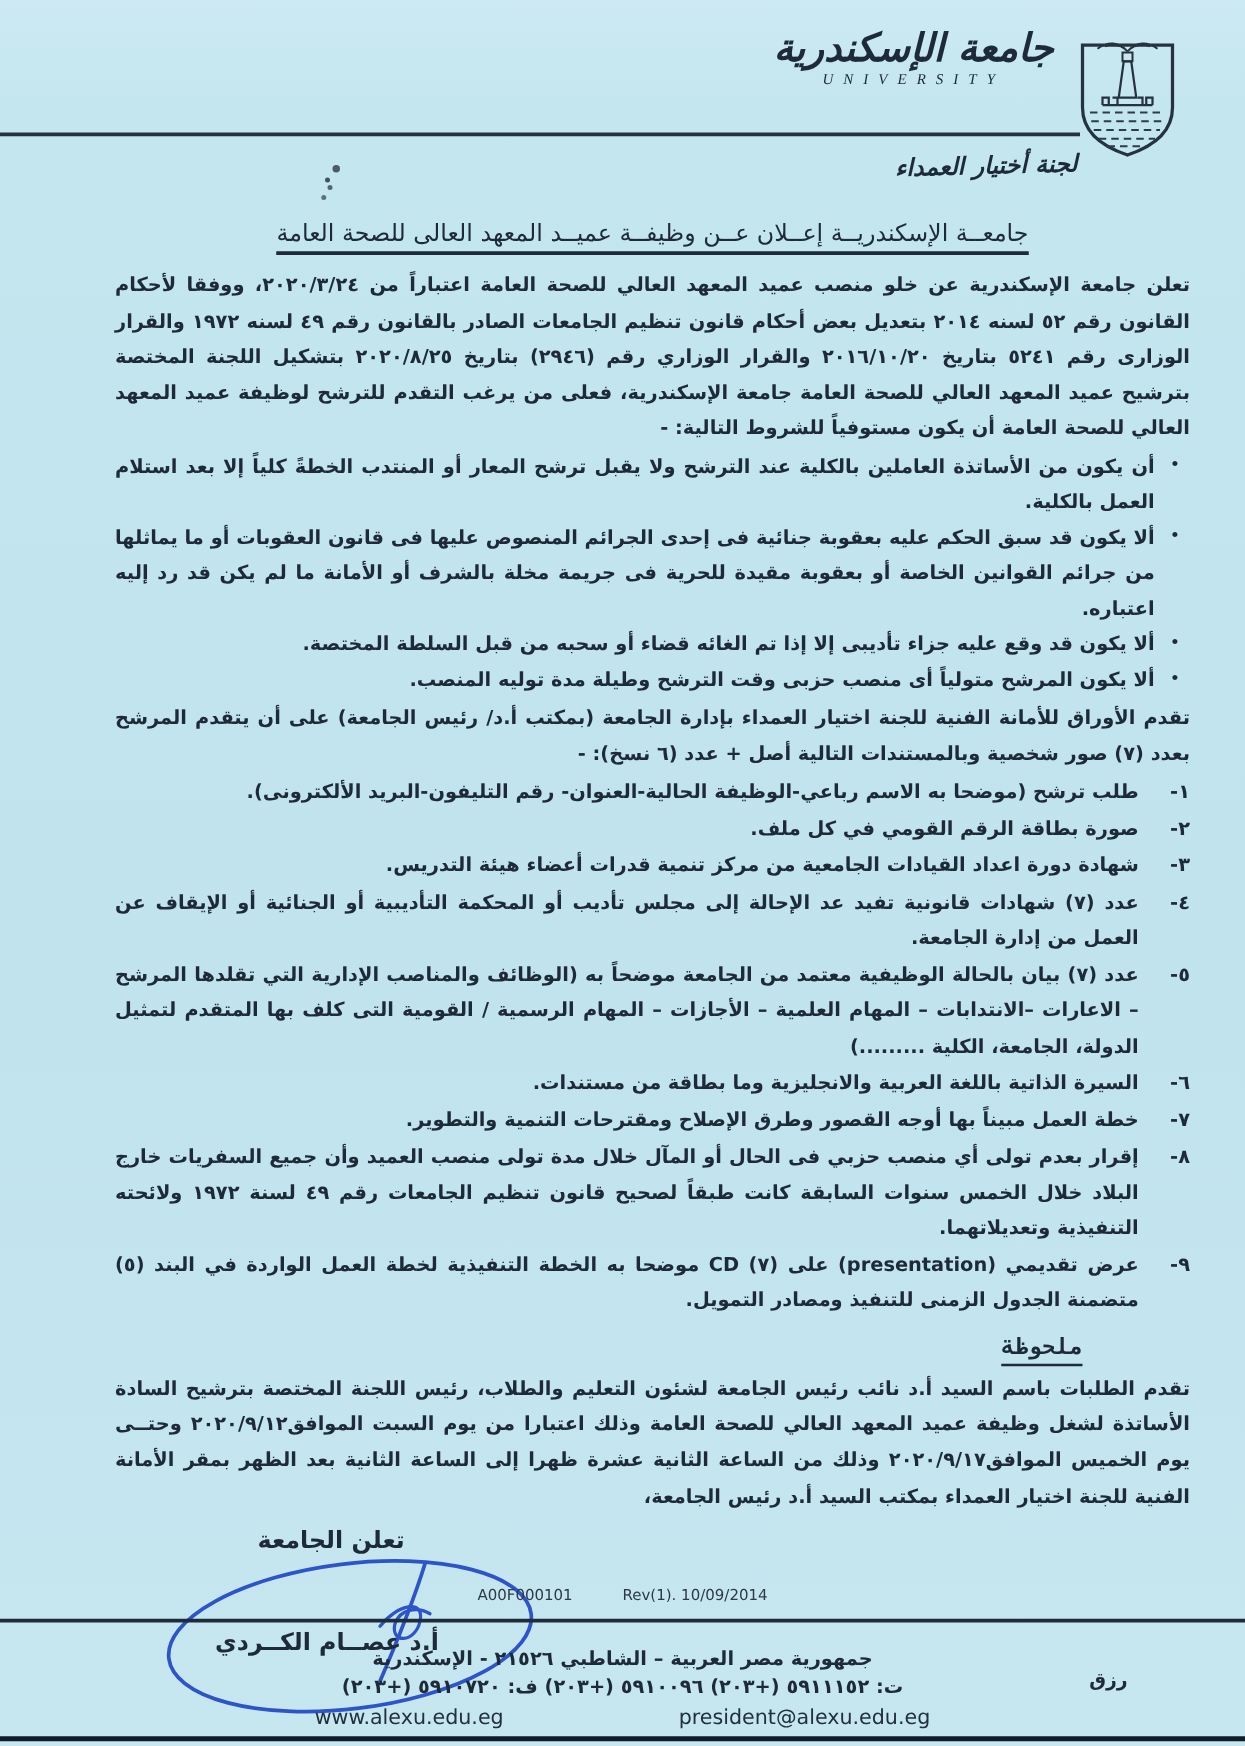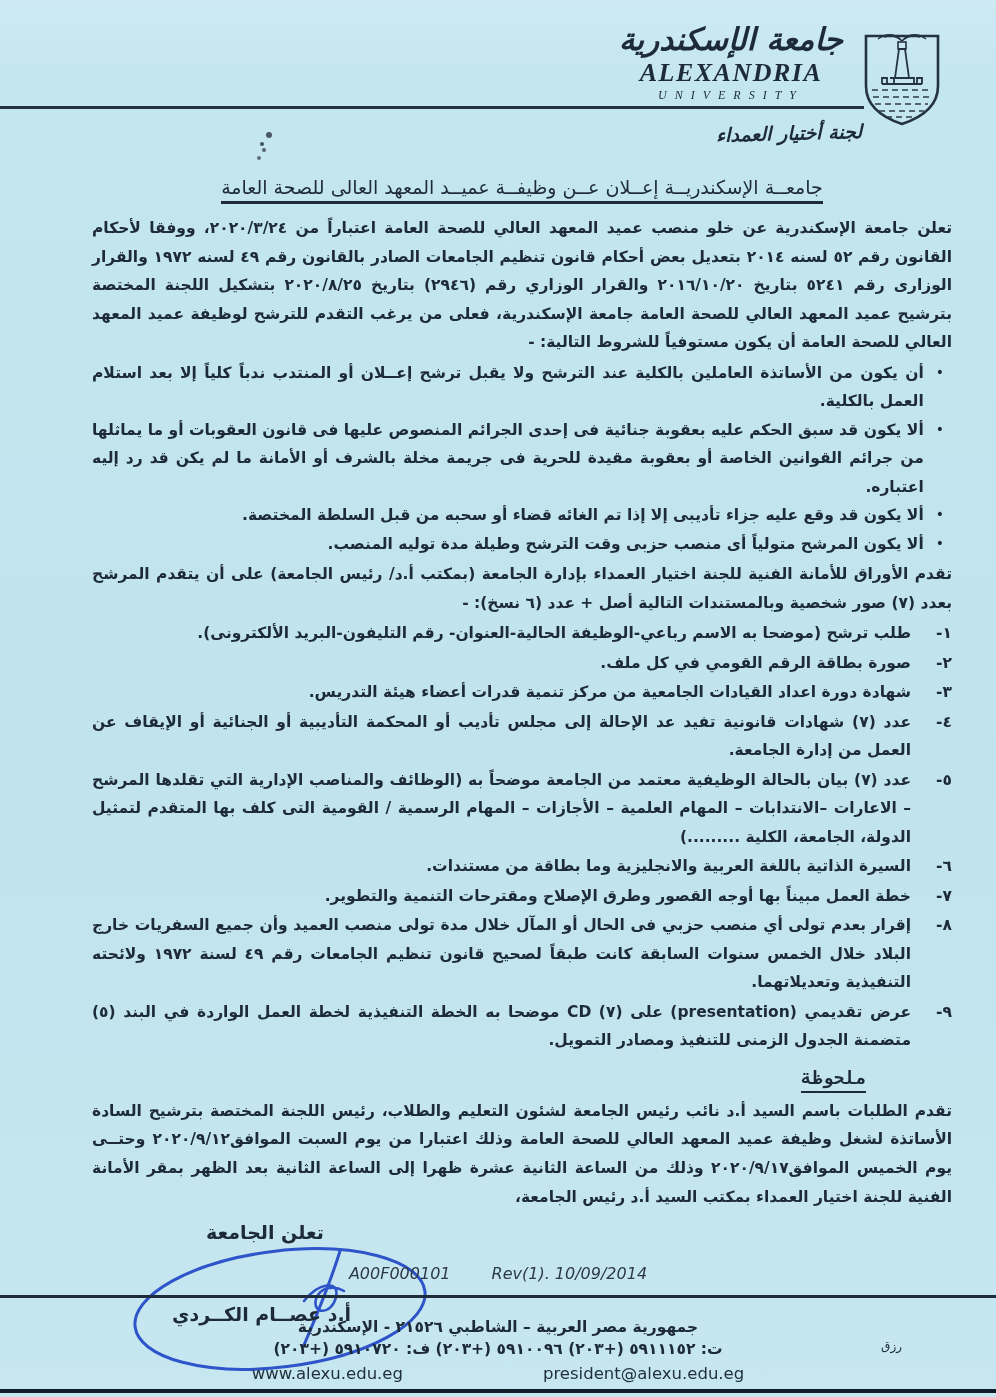--- a/index.html
+++ b/index.html
@@ -37,43 +37,42 @@
   .doc-num{flex:0 0 32px;font-size:15.5px;font-weight:bold;line-height:1.84;white-space:nowrap;}
   .doc-text{flex:1;font-size:15.5px;font-weight:bold;line-height:1.84;text-align:justify;}
   .note-heading-row{margin:12px 86px 4px 0;font-family:Liberation Mono, monospace;}
   .note-heading{display:inline-block;font-size:18px;font-weight:bold;border-bottom:2.5px solid #1d2a37;padding-bottom:2px;}
 
   
   .sig-area{position:relative;height:168px;}
   .sig-title{position:absolute;left:206px;top:10px;font-size:19px;font-weight:bold;}
   .sig-svg{position:absolute;left:128px;top:18px;}
   .sig-name{position:absolute;left:172px;top:92px;font-size:19px;font-weight:bold;}
-  .rizk{position:absolute;right:94px;bottom:26px;font-size:12px;font-weight:normal;}
+  .rizk{position:absolute;right:94px;bottom:26px;font-size:15px;font-weight:bold;}
 
   
   .footer-block{position:absolute;left:0;right:0;bottom:14px;}
-  .form-code-row{text-align:center;font-size:16px;color:#2d3a46;margin-bottom:12px;font-style:italic;}
+  .form-code-row{text-align:center;font-size:12px;color:#2d3a46;margin-bottom:12px;}
   .form-code-row span{margin:0 18px;}
   .footer-rule{height:3px;background:#1e2c39;width:100%;}
   .footer-text{text-align:center;padding-top:20px;}
   .footer-address{font-size:15.5px;font-weight:600;}
   .footer-phones{font-size:15.5px;font-weight:600;margin-top:4px;}
   .footer-links{display:flex;justify-content:center;gap:140px;font-size:16.5px;margin-top:6px;color:#22303c;}
   .bottom-edge{position:absolute;bottom:4px;left:0;width:100%;height:4px;background:#101c27;}
 </style>
 </head>
 <body>
 
 <div class="page">
 
   <div class="header">
     <div class="header-rule"></div>
     <div class="logo-block">
       <div class="logo-arabic">جامعة الإسكندرية</div>
-      <div class="logo-en1">ALEXANDRIA</div>
       <div class="logo-en2">UNIVERSITY</div>
     </div>
     <svg class="shield" width="80" height="96" viewBox="0 0 80 96">
       <path d="M4 4 H76 V54 Q76 80 40 92 Q4 80 4 54 Z" fill="none" stroke="#25333f" stroke-width="2.6"></path>
       <path d="M10 58 H70 M11 65 H69 M13 72 H66 M17 79 H62 M24 85 H55" stroke="#2c3c49" stroke-width="1.6" stroke-dasharray="6 4" fill="none"></path>
       <path d="M20 52 H60 M20 52 V46 h5 v6 M55 52 v-6 h5 v6 M28 46 h4 v6 M48 46 h4 v6" stroke="#25333f" stroke-width="1.8" fill="none"></path>
       <path d="M33 46 L37 17 H43 L47 46 Z" fill="none" stroke="#25333f" stroke-width="1.8"></path>
       <rect x="36" y="10" width="8" height="7" fill="none" stroke="#25333f" stroke-width="1.6"></rect>
       <path d="M40 9 C33 1 24 1 16 7 M40 9 C47 1 56 1 64 7 M40 9 C35 4 28 3 22 5 M40 9 C45 4 52 3 58 5" stroke="#25333f" stroke-width="1.5" fill="none"></path>
     </svg>
@@ -84,21 +83,21 @@
   <div class="content" dir="rtl">
     <div class="title-row">
       <span class="doc-title">جامعــة الإسكندريــة إعــلان عــن وظيفــة عميــد المعهد العالى للصحة العامة</span>
     </div>
 
     <p class="para">تعلن جامعة الإسكندرية عن خلو منصب عميد المعهد العالي للصحة العامة اعتباراً من ٢٠٢٠/٣/٢٤، ووفقا لأحكام القانون رقم ٥٢ لسنه ٢٠١٤ بتعديل بعض أحكام قانون تنظيم الجامعات الصادر بالقانون رقم ٤٩ لسنه ١٩٧٢ والقرار الوزارى رقم ٥٢٤١ بتاريخ ٢٠١٦/١٠/٢٠ والقرار الوزاري رقم (٢٩٤٦) بتاريخ ٢٠٢٠/٨/٢٥ بتشكيل اللجنة المختصة بترشيح عميد المعهد العالي للصحة العامة جامعة الإسكندرية، فعلى من يرغب التقدم للترشح لوظيفة عميد المعهد العالي للصحة العامة أن يكون مستوفياً للشروط التالية: -</p>
 
     <div class="bullets">
       <div class="bullet-item">
         <span class="bullet-glyph">•</span>
-        <span class="bullet-text">أن يكون من الأساتذة العاملين بالكلية عند الترشح ولا يقبل ترشح إعــلان أو المنتدب ندباً كلياً إلا بعد استلام العمل بالكلية.</span>
+        <span class="bullet-text">أن يكون من الأساتذة العاملين بالكلية عند الترشح ولا يقبل ترشح المعار أو المنتدب الخطةً كلياً إلا بعد استلام العمل بالكلية.</span>
       </div>
       <div class="bullet-item">
         <span class="bullet-glyph">•</span>
         <span class="bullet-text">ألا يكون قد سبق الحكم عليه بعقوبة جنائية فى إحدى الجرائم المنصوص عليها فى قانون العقوبات أو ما يماثلها من جرائم القوانين الخاصة أو بعقوبة مقيدة للحرية فى جريمة مخلة بالشرف أو الأمانة ما لم يكن قد رد إليه اعتباره.</span>
       </div>
       <div class="bullet-item">
         <span class="bullet-glyph">•</span>
         <span class="bullet-text">ألا يكون قد وقع عليه جزاء تأديبى إلا إذا تم الغائه قضاء أو سحبه من قبل السلطة المختصة.</span>
       </div>
       <div class="bullet-item">

